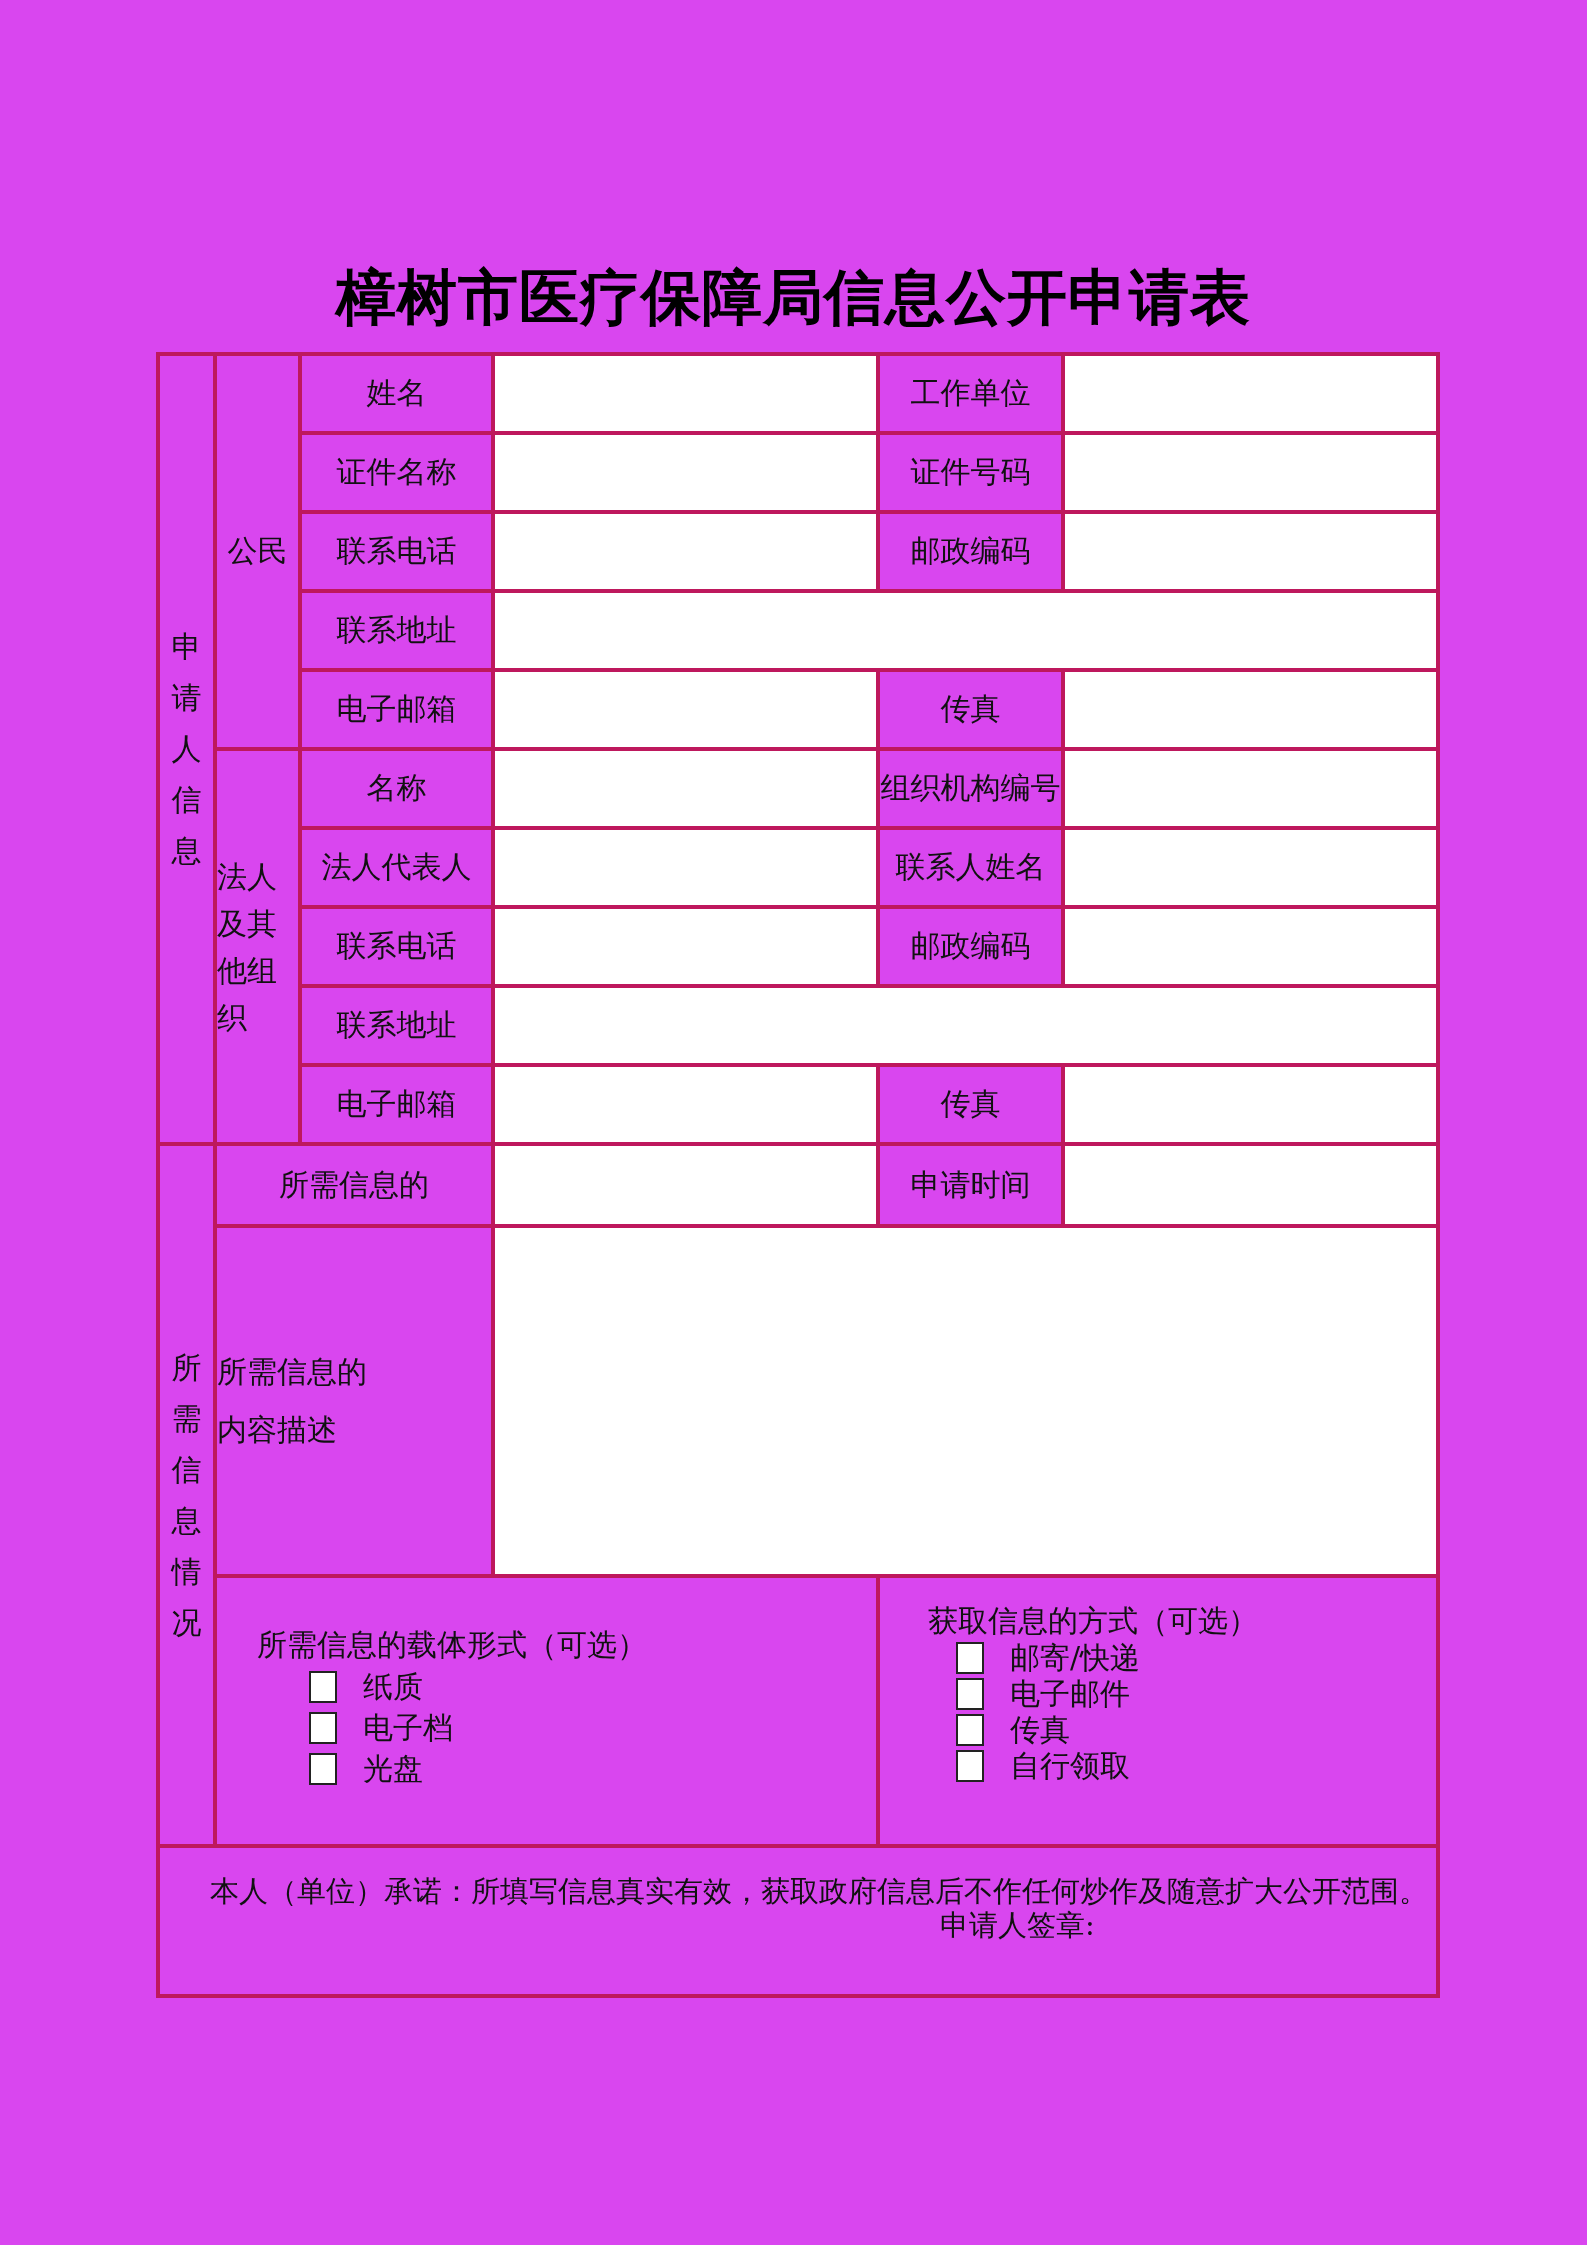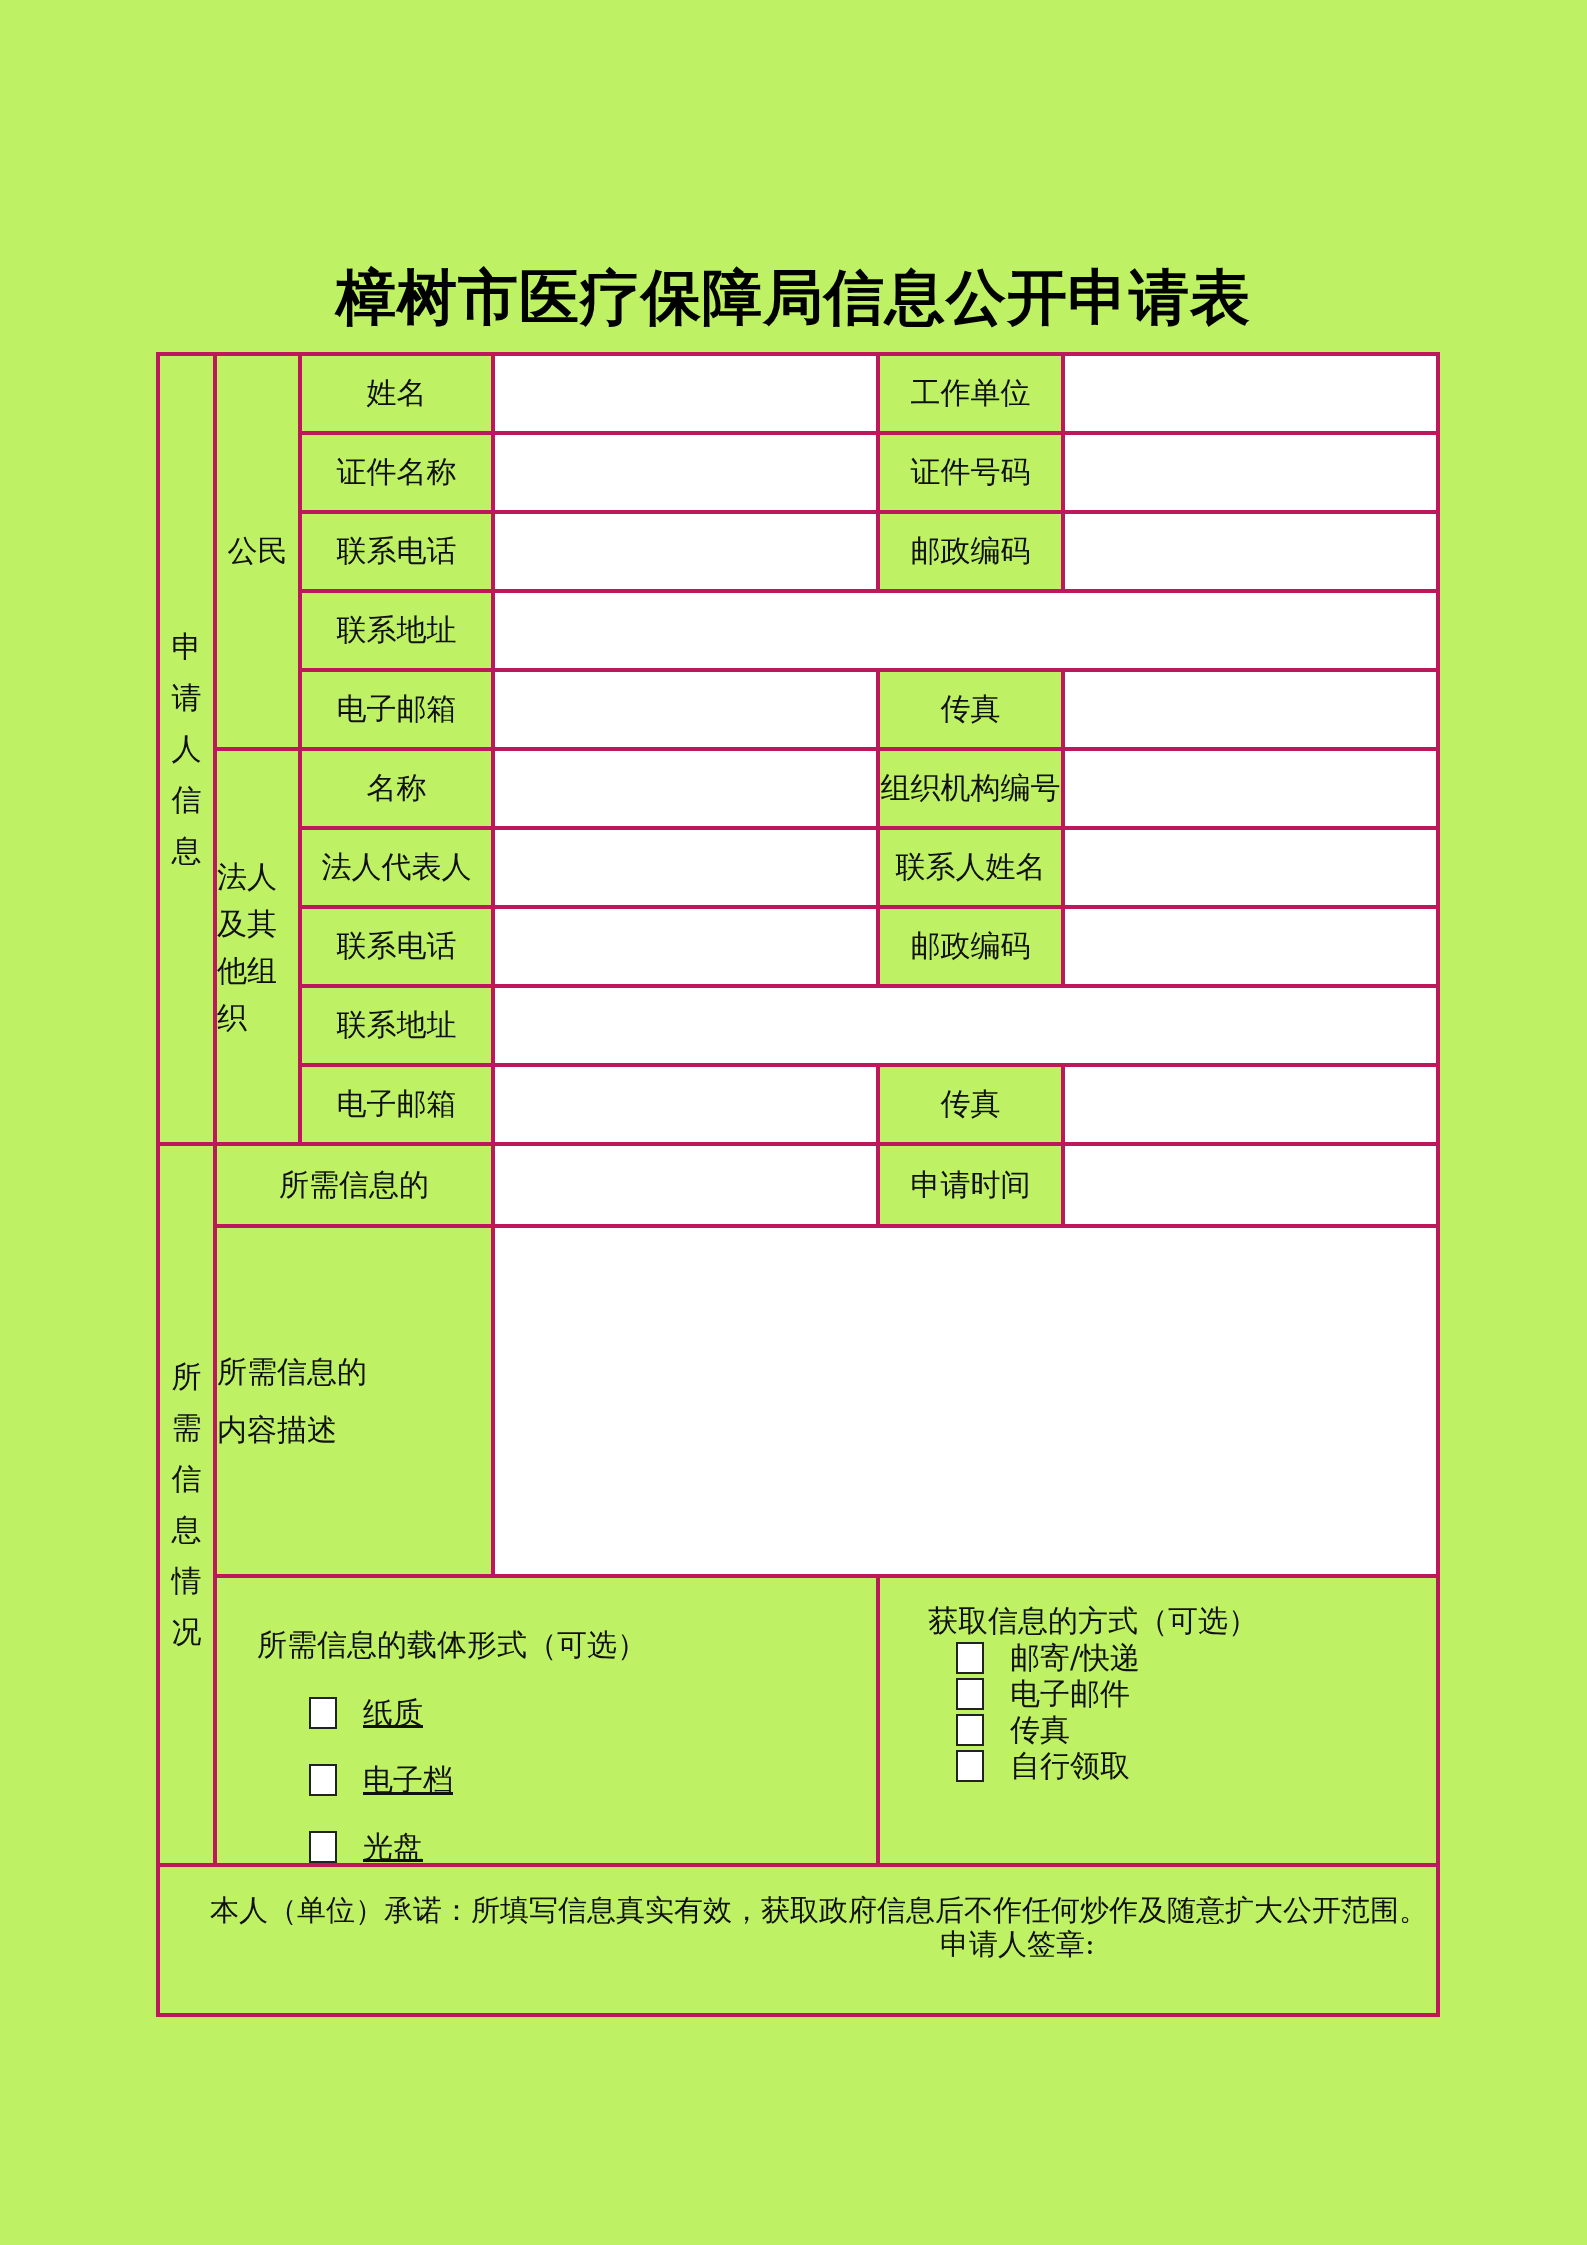--- a/index.html
+++ b/index.html
@@ -1,19 +1,19 @@
 <!DOCTYPE html>
 <html><head>
 <meta charset="utf-8">
 <style>
   html,body{margin:0;padding:0;background:#ffffff;}
   .page{
     position:relative;
     width:1587px;height:2245px;
-    background:#bef264;
+    background:#d946ef;
     font-family:"DejaVu Serif","Liberation Serif",serif;
     color:#111;
     overflow:hidden;
   }
   .title{
     position:absolute;
     top:258px;left:0;right:0;
     margin:0;
     text-align:center;
     font-size:60px;
@@ -49,21 +49,21 @@
   .side{text-align:center;}
   .vtext{display:flex;flex-direction:column;align-items:center;justify-content:center;gap:21px;}
   .vchar{display:block;line-height:30px;}
   .desc-lines div{line-height:58px;text-align:left;}
   .input{background:#fff;}
   .cbcell{vertical-align:top;}
   .cb-left{padding:50px 0 0 40px;}
   .cb-right{padding:26px 0 0 48px;}
   .cb-heading{font-size:30px;line-height:34px;}
   .cb-item{display:flex;align-items:center;gap:26px;line-height:32px;}
-  .cb-left .cb-item{margin-left:52px;margin-top:35px;text-decoration:underline;}
+  .cb-left .cb-item{margin-left:52px;margin-top:9px;}
   .cb-right .cb-item{margin-left:28px;margin-top:4px;}
   .cbbox{
     display:inline-block;
     width:24px;height:28px;
     border:2px solid #222;
     background:#fff;
     flex:0 0 auto;
   }
   .decl{vertical-align:top;padding:26px 0 0 50px;font-size:29px;}
   .decl-text{line-height:34px;white-space:nowrap;}

